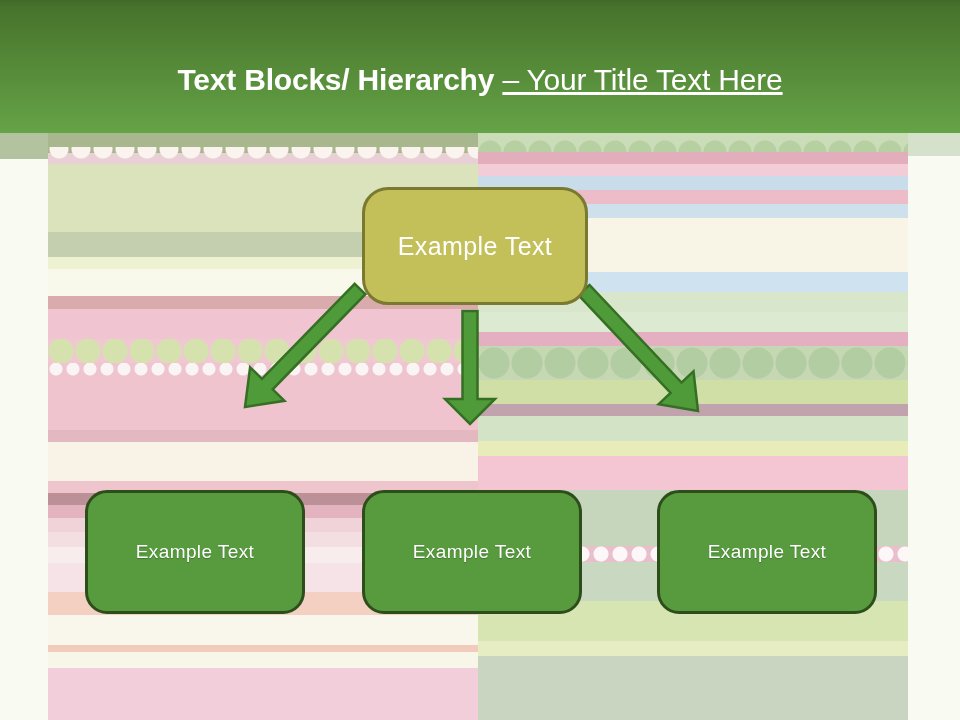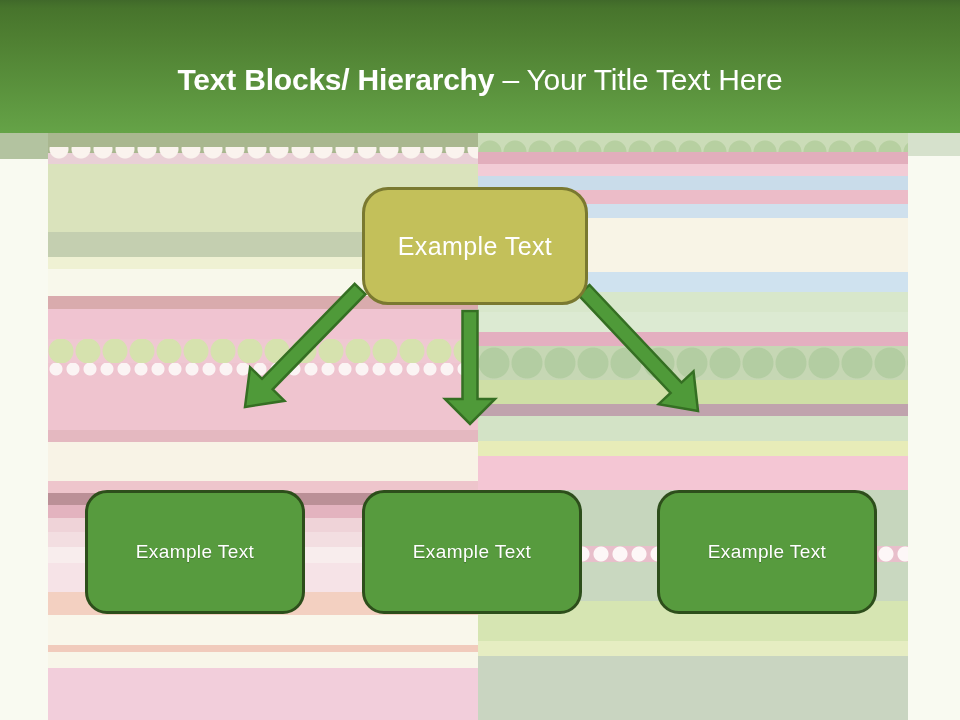--- a/index.html
+++ b/index.html
@@ -7,21 +7,21 @@
        background:#f9faf1;font-family:"Liberation Sans",sans-serif;}
   .abs{position:absolute;}
 
   
   .header{left:0;top:0;width:960px;height:133px;
     background:linear-gradient(180deg,#40692a 0px,#47742c 8px,#4e7e31 26%,#65a347 100%);}
   .title{left:0;top:0;width:960px;height:133px;display:flex;align-items:center;
     justify-content:center;padding-top:26px;box-sizing:border-box;color:#ffffff;
     font-size:30px;letter-spacing:-0.2px;white-space:pre;}
   .title .b{font-weight:bold;}
-  .title .r{font-weight:normal;}
+  .title .r{font-weight:normal;text-decoration:underline;}
 
   
   .band-l{left:0;top:133px;width:48px;height:26px;background:#b3c3a0;}
   .band-r{left:908px;top:133px;width:52px;height:23px;background:#d6e1cc;}
 
   
   .panel{top:133px;width:430px;height:587px;}
   .panel-left{left:48px;background:linear-gradient(180deg,
     #a9b78f 0px,#a9b78f 20px,#e9d0d6 20px,#e9d0d6 31px,
     #dae3bc 31px,#dae3bc 99px,#c4cfb0 99px,#c4cfb0 124px,

